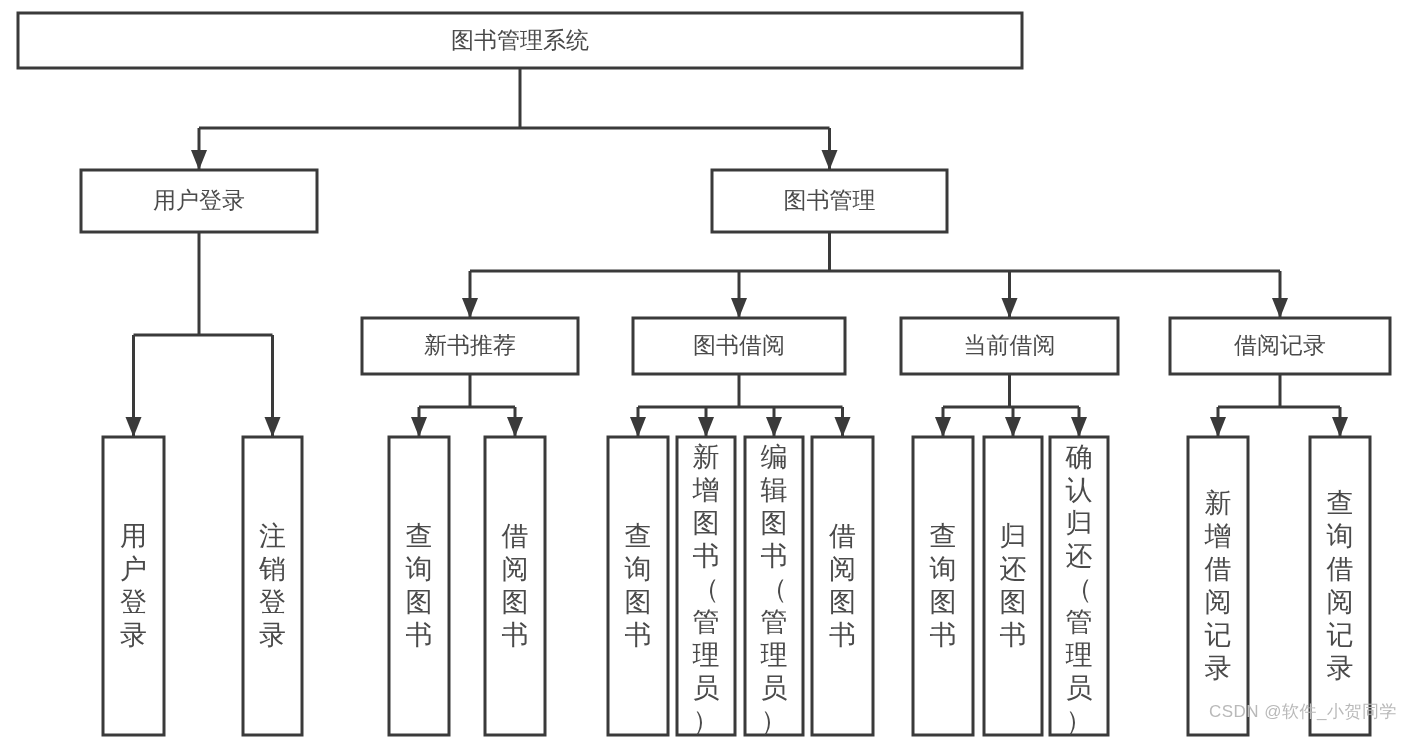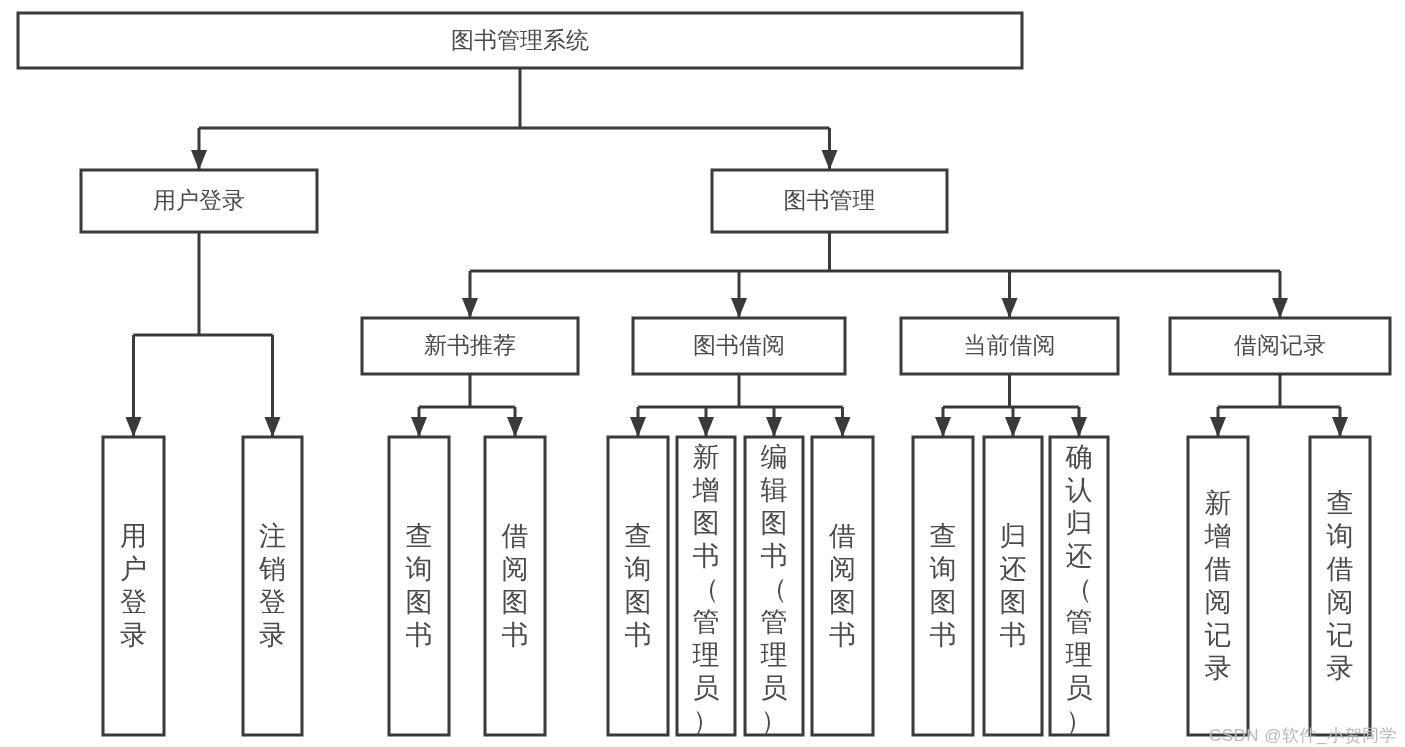--- a/index.html
+++ b/index.html
@@ -15,21 +15,21 @@
   .node-label{
     font-family:"Liberation Sans","DejaVu Sans",sans-serif;
     fill:#4a4a4a;
     text-anchor:middle;
     dominant-baseline:middle;
   }
   .label-h{font-size:23px;}
   .label-v{font-size:27px;}
   .watermark{
     position:absolute;
-    right:8px;bottom:0;
+    right:8px;bottom:24px;
     font-family:"Liberation Sans","DejaVu Sans",sans-serif;
     font-size:17px;
     color:#b9b9b9;
     white-space:nowrap;
     letter-spacing:.5px;
   }
 </style>
 </head>
 <body>
 

